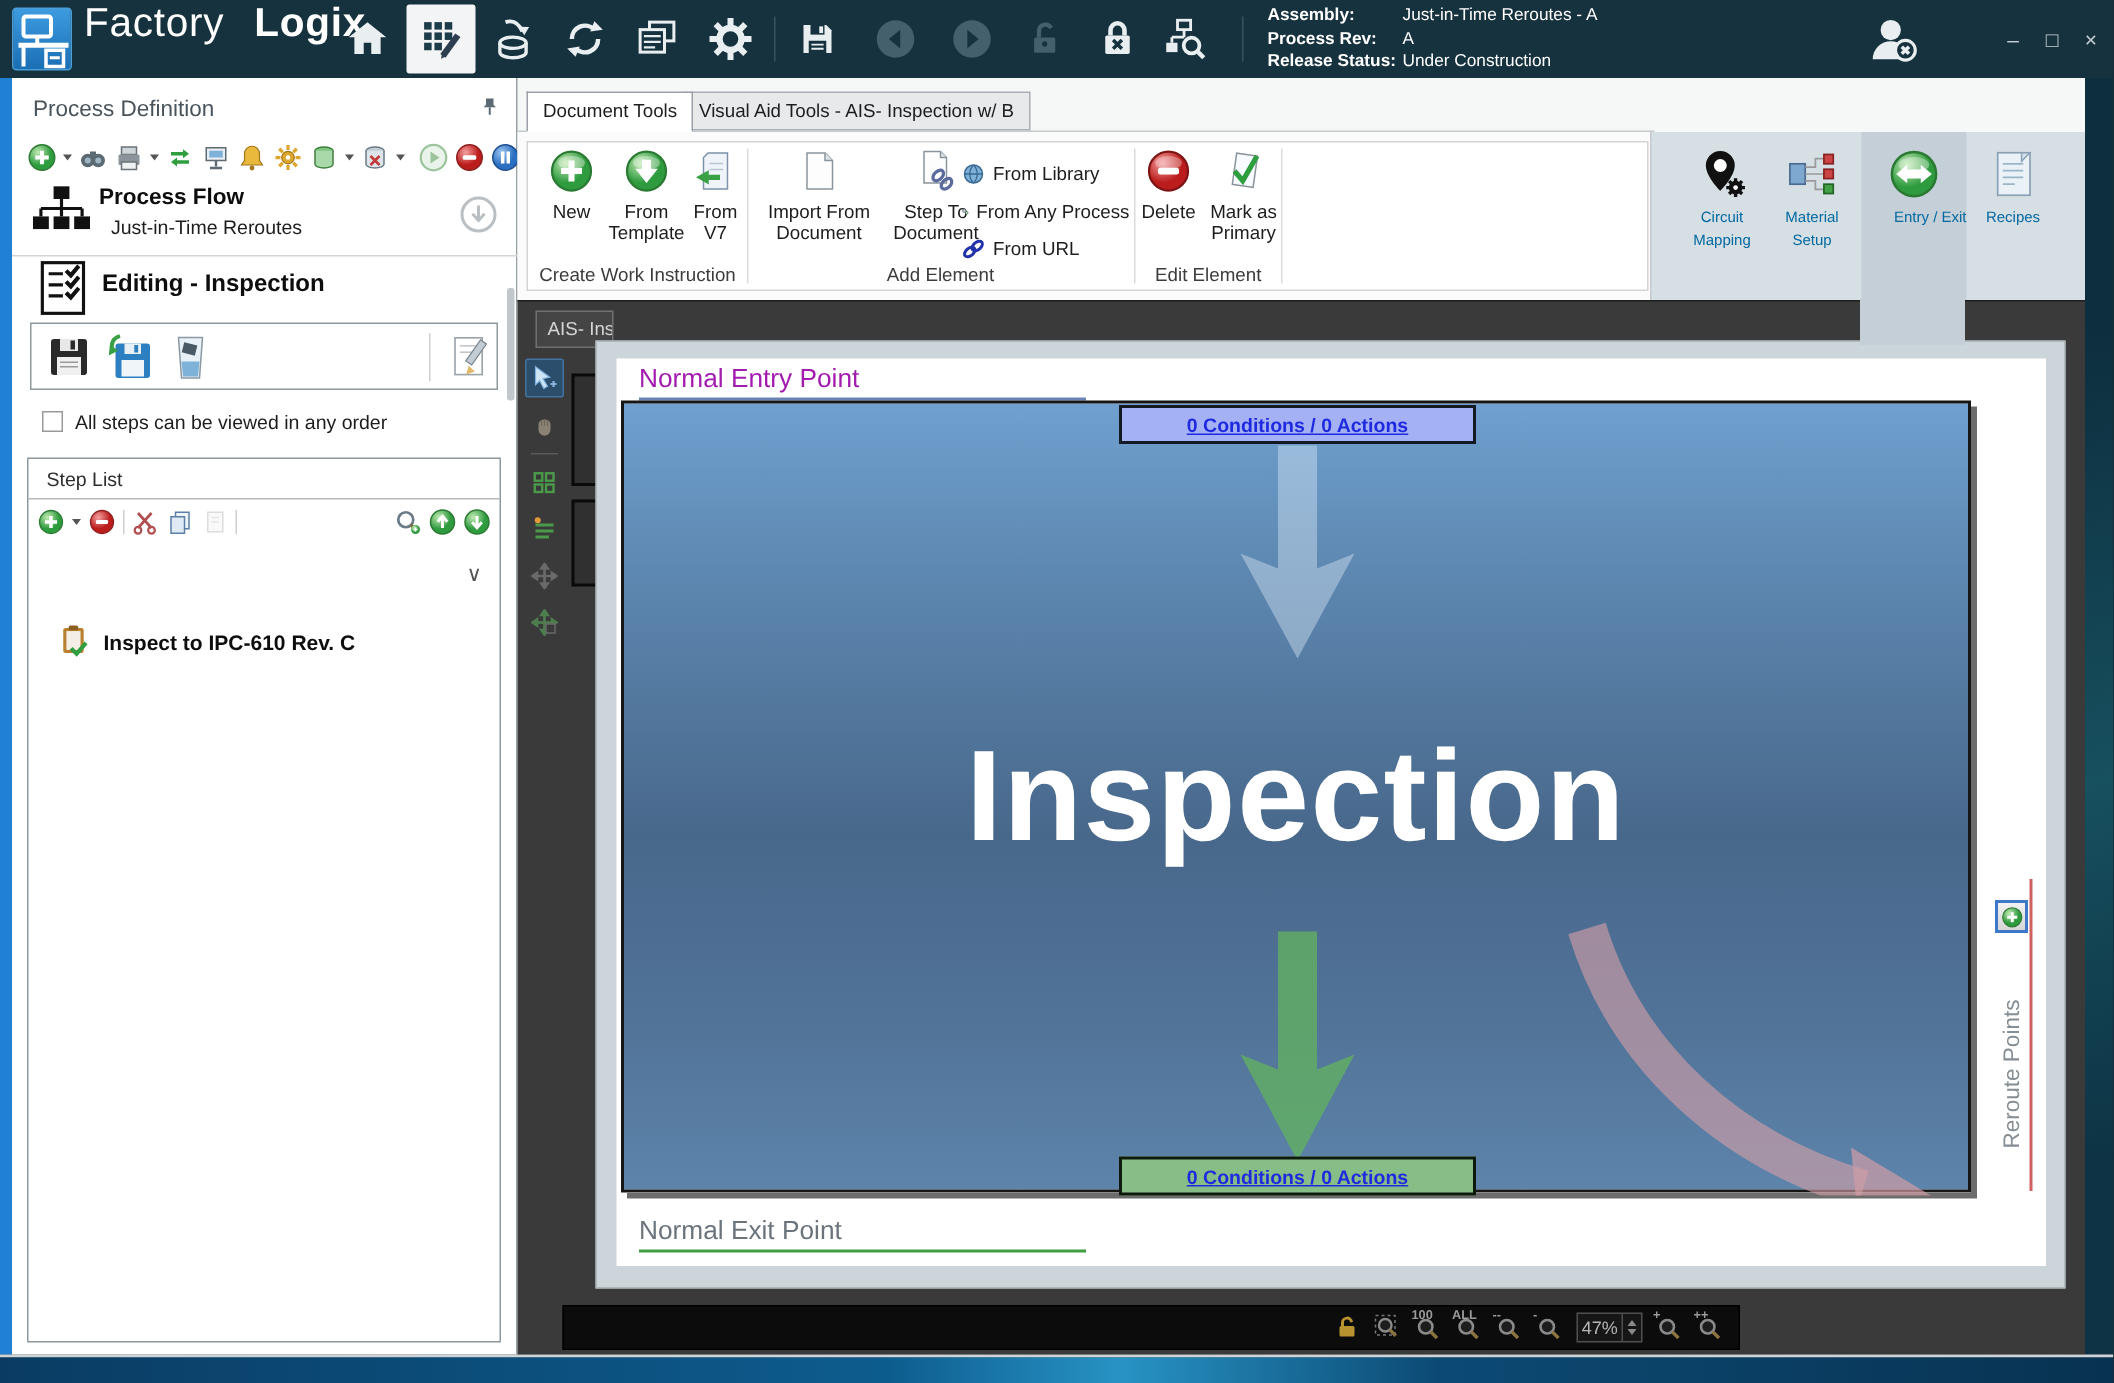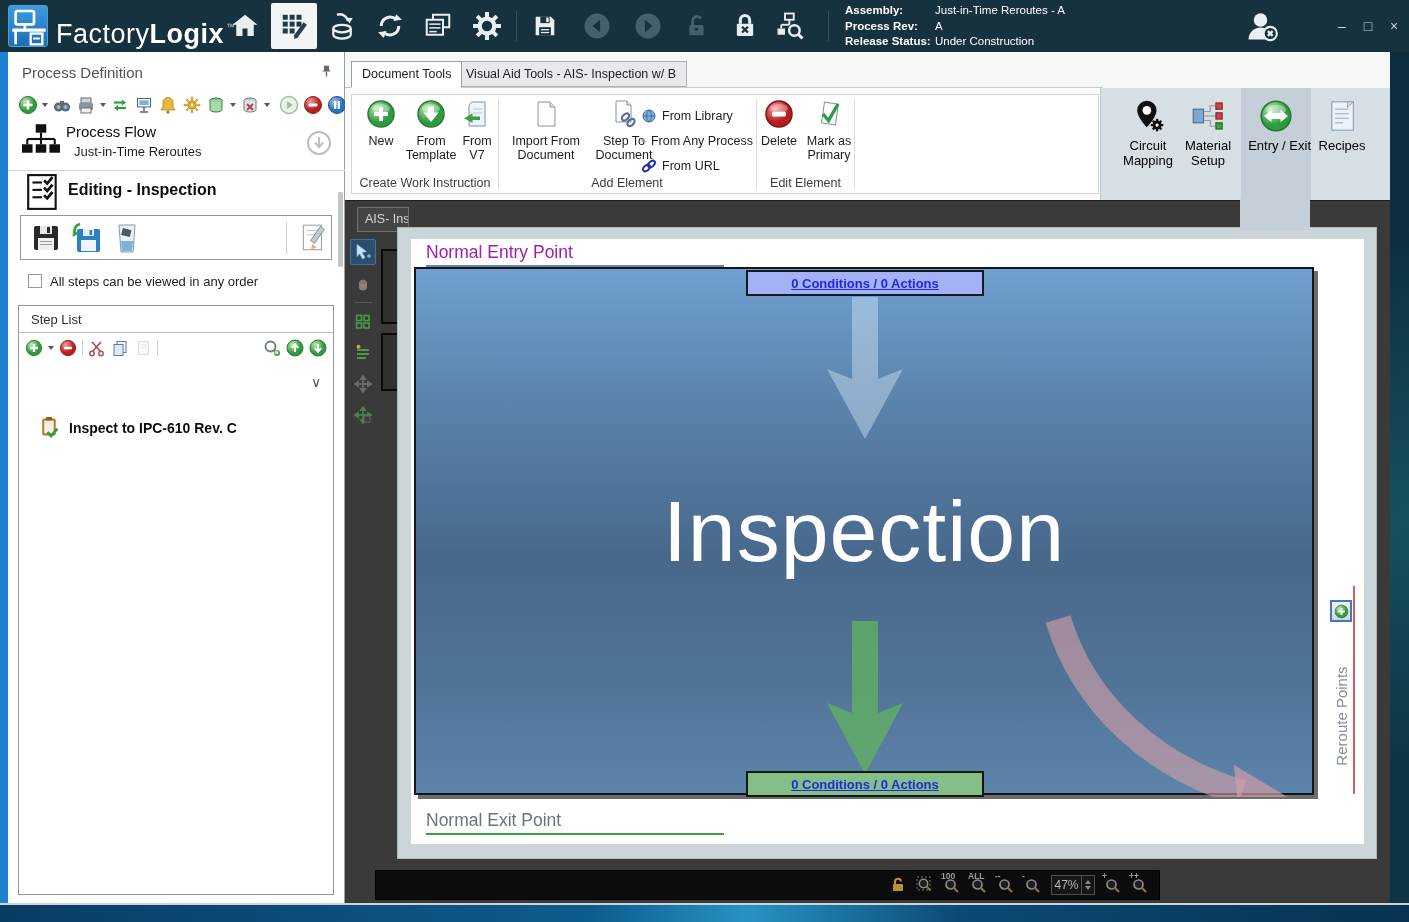--- a/index.html
+++ b/index.html
@@ -5,22 +5,22 @@
   html,body{margin:0;padding:0;background:#0b2836;}
   *{box-sizing:border-box;}
   .screen{position:relative;width:1409px;height:922px;overflow:hidden;
     font-family:"Liberation Sans",sans-serif;background:#16323e;}
   .abs{position:absolute;}
 
   
   .titlebar{position:absolute;left:0;top:0;width:1409px;height:52px;background:#16323e;}
   .logo-tile{position:absolute;left:8px;top:5px;width:40px;height:42px;border-radius:3px;
     background:linear-gradient(180deg,#3d9be0,#1b6fb4);border:1px solid #4a9fd8;}
-  .brand{position:absolute;left:56px;top:0;height:68px;display:flex;align-items:center;
-    color:#fff;font-size:27px;letter-spacing:.5px;}
+  .brand{position:absolute;left:56px;top:0;height:68px;display:flex;
+    color:#fff;font-size:27px;letter-spacing:.5px;gap:20px;}
   .brand .lt{font-weight:400;}
   .brand .bd{font-weight:700;}
   .brand .tm{font-size:9px;margin-left:2px;margin-top:-14px;color:#cfd8dc;}
   .tb-btn{position:absolute;top:0;height:52px;width:44px;display:flex;align-items:center;justify-content:center;}
   .tb-tile{position:absolute;top:3px;width:46px;height:46px;background:#f2f4f5;border-radius:2px;
     display:flex;align-items:center;justify-content:center;}
   .tb-sep{position:absolute;top:11px;width:1px;height:30px;background:#3a525e;}
   .asm{position:absolute;left:845px;top:3px;color:#fff;font-size:11.5px;line-height:15.5px;}
   .asm .lb{display:inline-block;width:90px;font-weight:700;}
   .winbtn{position:absolute;top:0;height:52px;width:24px;color:#c6d0d5;font-size:14px;
@@ -34,21 +34,21 @@
   .desktop-bottom{position:absolute;left:0;top:905px;width:1409px;height:17px;
     background:linear-gradient(90deg,#0a3c63 0%,#0d5c8e 42%,#2793c4 53%,#0c4a74 68%,#083251 100%);}
 
   
   .left-panel{position:absolute;left:8px;top:52px;width:337px;height:851px;background:#fff;
     border-right:1px solid #99a0a5;}
   .lp-title{position:absolute;left:14px;top:12px;font-size:15px;color:#4a545c;}
   .lp-iconrow{position:absolute;left:10px;top:42px;height:22px;display:flex;align-items:center;gap:4px;}
   .caret{width:0;height:0;border-left:3.5px solid transparent;border-right:3.5px solid transparent;
     border-top:4.5px solid #555;}
-  .pf-title{position:absolute;left:58px;top:71px;font-size:15px;font-weight:400;color:#0d0d0d;}
+  .pf-title{position:absolute;left:58px;top:71px;font-size:15px;font-weight:700;color:#0d0d0d;}
   .pf-sub{position:absolute;left:66px;top:92px;font-size:13px;color:#1d1d1d;}
   .hr{position:absolute;left:0;width:337px;height:1px;background:#d4d4d4;}
   .ed-title{position:absolute;left:60px;top:129px;font-size:16px;font-weight:700;color:#0d0d0d;}
   .lp-toolbox{position:absolute;left:12px;top:163px;width:312px;height:45px;border:1px solid #8f989e;background:#fff;}
   .lp-check{position:absolute;left:20px;top:222px;width:14px;height:14px;border:1px solid #9a9a9a;background:#fff;}
   .lp-checklabel{position:absolute;left:42px;top:222px;font-size:13px;color:#1d1d1d;}
   .steplist{position:absolute;left:10px;top:253px;width:316px;height:590px;border:1px solid #8f989e;background:#fff;}
   .sl-title{position:absolute;left:12px;top:6px;font-size:13px;color:#2d2d2d;}
   .sl-rule{position:absolute;left:0;top:26px;width:100%;height:1px;background:#b9b9b9;}
   .sl-toolbar{position:absolute;left:6px;top:30px;right:6px;height:24px;display:flex;align-items:center;gap:5px;}
@@ -74,21 +74,21 @@
   .rcaption{position:absolute;bottom:3px;left:0;width:100%;text-align:center;font-size:12.5px;color:#3c3c3c;white-space:nowrap;}
   .rbtn{position:absolute;top:4px;text-align:center;}
   .rbtn .ric{height:32px;display:flex;align-items:flex-start;justify-content:center;}
   .rbtn .rlb{font-size:12.5px;line-height:14px;color:#1d1d1d;margin-top:3px;}
   .vsep{position:absolute;top:4px;bottom:4px;width:1px;background:#dcdcdc;}
   .rstack{position:absolute;top:8px;}
   .rstack .row{display:flex;align-items:center;gap:5px;height:25px;font-size:12.5px;color:#1d1d1d;white-space:nowrap;text-align:right;}
   .right-tools{position:absolute;left:755px;top:36px;width:290px;height:112px;background:#d6dfe4;border-left:1px solid #c2cacf;}
   .rtool{position:absolute;top:8px;text-align:center;}
   .rtool .ric{height:40px;display:flex;align-items:center;justify-content:center;}
-  .rtool .rlb{font-size:13px;line-height:15px;color:#000000;margin-top:2px;}
+  .rtool .rlb{font-size:10px;line-height:15px;color:#0369a1;margin-top:2px;}
   .rtool.selected{top:0;height:112px;background:#c4cfd7;padding-top:8px;text-align:right;}
   .connector{position:absolute;left:895px;top:147px;width:70px;height:31px;background:#c4cfd7;z-index:5;}
 
   
   .canvas{position:absolute;left:0;top:148px;width:1045px;height:703px;background:#3a3a3a;border-top:1px solid #1f1f1f;}
   .doc-tab{position:absolute;left:12px;top:6px;width:52px;height:25px;background:#454545;border:1px solid #707070;
     color:#d5d5d5;font-size:12.5px;line-height:23px;padding-left:7px;overflow:hidden;white-space:nowrap;}
   .vtool{position:absolute;left:3px;top:38px;width:30px;display:flex;flex-direction:column;align-items:center;gap:5px;}
   .vtool .vt{width:26px;height:26px;display:flex;align-items:center;justify-content:center;border-radius:2px;}
   .vt.sel{background:#2c4e6d;border:1px solid #44729e;}
@@ -96,21 +96,21 @@
   .thumb{position:absolute;background:#303030;border:2px solid #0a0a0a;}
 
   .overlay{position:absolute;left:52px;top:26px;width:980px;height:632px;background:#ccd5da;border:1px solid #aeb6ba;}
   .inner{position:absolute;left:13px;top:11px;width:953px;height:605px;background:#fff;}
   .ep-label{position:absolute;left:15px;top:3px;font-size:17.5px;color:#a21caf;}
   .ep-line{position:absolute;left:15px;top:26px;width:298px;height:2px;background:#6b83b5;}
   .bluebox{position:absolute;left:3px;top:28px;width:900px;height:528px;border:2px solid #161616;
     background:linear-gradient(180deg,#6fa0cf 0%,#5d87b0 22%,#48688b 55%,#527499 80%,#5d84ab 100%);
     box-shadow:4px 4px 0 rgba(10,10,10,.6);}
   .bluebox .btitle{position:absolute;left:0;top:0;width:100%;height:100%;display:flex;align-items:center;justify-content:center;
-    font-size:86px;font-weight:400;color:#fff;letter-spacing:1px;}
+    font-size:86px;font-weight:700;color:#fff;letter-spacing:1px;}
   .condbar{position:absolute;width:238px;height:26px;border:2px solid #131a24;display:flex;align-items:center;justify-content:center;}
   .condbar.entry{left:335px;top:31px;background:#a4b1f5;}
   .condbar.exit{left:335px;top:532px;background:#87bd87;border-color:#0d1a0d;}
   .condlink{font-size:13px;font-weight:700;color:#1f2ae0;text-decoration:underline;}
   .xp-label{position:absolute;left:15px;top:571px;font-size:17.5px;color:#6b747d;}
   .xp-line{position:absolute;left:15px;top:594px;width:298px;height:2px;background:#3f9e3f;}
   .plusbtn{position:absolute;left:919px;top:361px;width:22px;height:22px;border:2px solid #3e78c8;
     background:linear-gradient(#f2f2f2,#d5d5d5);display:flex;align-items:center;justify-content:center;}
   .redline{position:absolute;left:942px;top:347px;width:2px;height:208px;background:#d06060;}
   .reroute{position:absolute;left:851px;top:468px;width:160px;height:18px;transform:rotate(-90deg);

